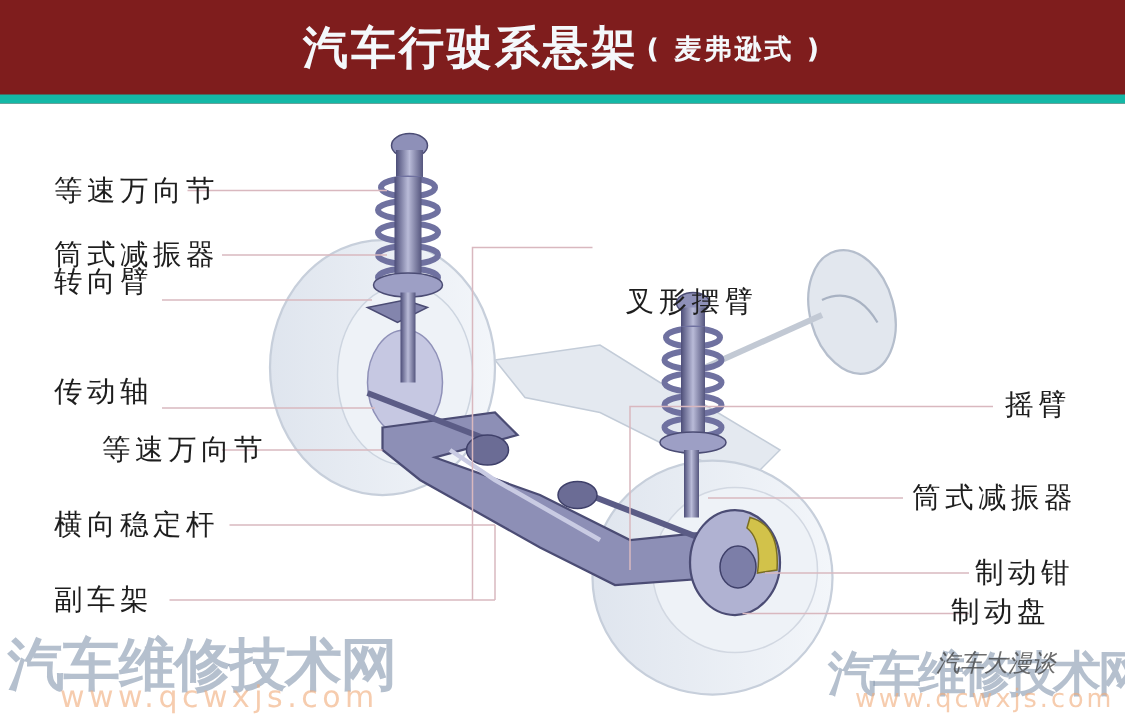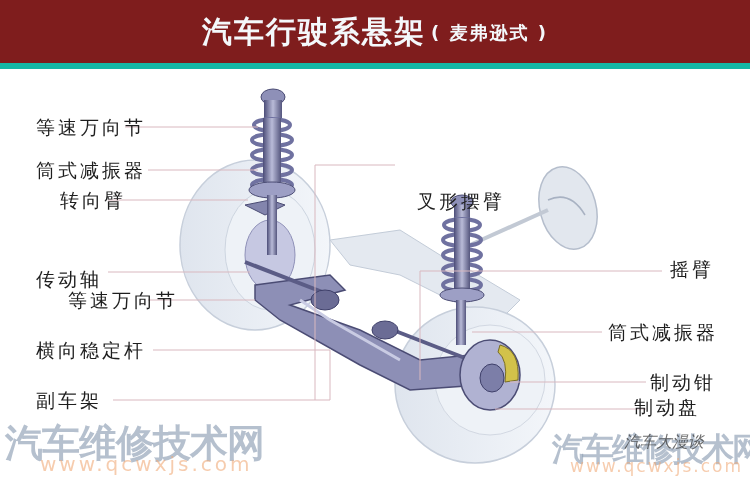--- a/index.html
+++ b/index.html
@@ -113,22 +113,22 @@
     <polyline points="395,165 315,165 315,400"></polyline>
     <polyline points="662,271 420,271 420,380"></polyline>
     <line x1="602" y1="332" x2="472" y2="332"></line>
     <line x1="646" y1="382" x2="510" y2="382"></line>
     <line x1="646" y1="409" x2="495" y2="409"></line>
   </g>
 </svg>
 
 <div class="label" style="left:36px; top:116px;">等速万向节</div>
 <div class="label" style="left:36px; top:159px;">筒式减振器</div>
-<div class="label" style="left:36px; top:189px;margin-left:24px;">转向臂</div>
-<div class="label" style="left:36px; top:268px;">传动轴</div>
+<div class="label" style="left:36px; top:177px;">转向臂</div>
+<div class="label" style="left:36px; top:250px;">传动轴</div>
 <div class="label" style="left:36px; top:289px;margin-left:32px;">等速万向节</div>
 <div class="label" style="left:36px; top:339px;">横向稳定杆</div>
 <div class="label" style="left:36px; top:389px;">副车架</div>
 
 <div class="label" style="left:417px; top:154px;margin-top:36px;">叉形摆臂</div>
 <div class="label" style="left:670px; top:260px;font-family:Liberation Mono, monospace;">摇臂</div>
 <div class="label" style="left:608px; top:321px;">筒式减振器</div>
 <div class="label" style="left:650px; top:371px;">制动钳</div>
 <div class="label" style="left:634px; top:398px;font-family:Liberation Mono, monospace;">制动盘</div>
 

